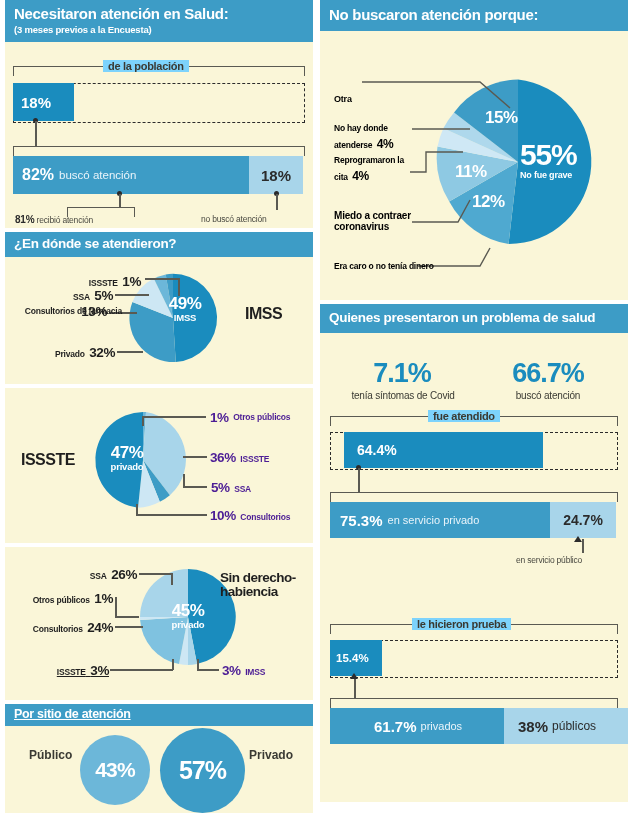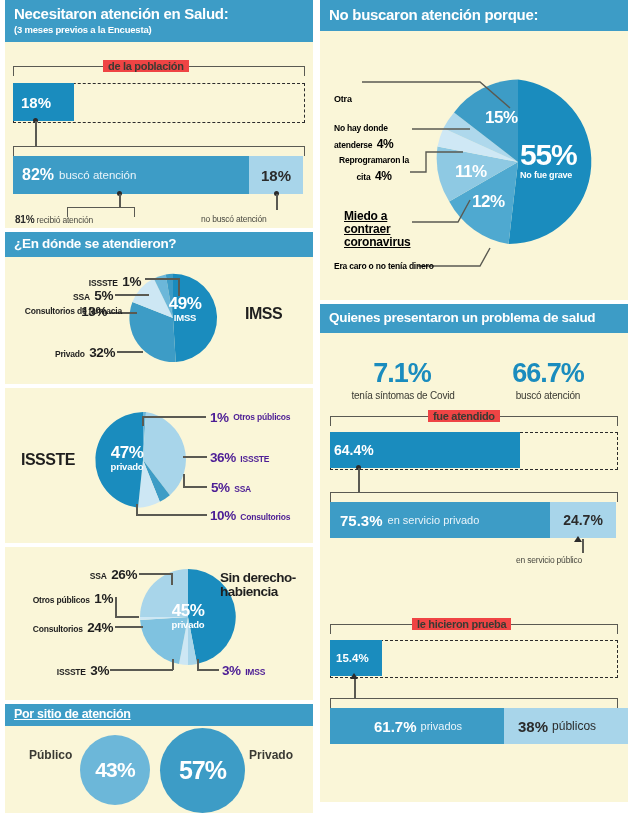--- a/index.html
+++ b/index.html
@@ -30,21 +30,21 @@
   .blk-mid{background:#3d9cc6;}
   .blk-light{background:#a8d5ea;}
   .white-b{color:#ffffff;font-weight:bold;}
   .dark-t{color:#2b2b2b;}
 
   .brace{
     position:absolute;border:1.4px solid #5a5a52;border-bottom:none;
     height:9px;
   }
   .brace-lbl{
-    position:absolute;background:#ef4444;padding:0 5px;
+    position:absolute;background:#7dd3fc;padding:0 5px;
     font-size:11px;color:#3a3a33;font-weight:bold;letter-spacing:-0.3px;
     white-space:nowrap;
   }
   .dashbox{position:absolute;border:1.6px dashed #2b2b2b;}
   .vline{position:absolute;background:#5a5a52;width:1.7px;}
   .hline{position:absolute;background:#5a5a52;height:1.5px;}
   .dot{position:absolute;width:5px;height:5px;border-radius:50%;background:#2b2b2b;}
 
   .barblk{position:absolute;display:flex;align-items:center;}
   .barblk .num{font-weight:bold;}
@@ -237,21 +237,21 @@
       </div>
 
       <div class="hline" style="left:110px;top:79px;width:28px;"></div>
       <div class="lbl-l" style="left:8px;top:71px;width:100px;">
         <span class="cat">Consultorios</span>
         <span class="pct">24%</span>
       </div>
 
       <div class="hline" style="left:105px;top:122px;width:63px;"></div>
       <div class="vline" style="left:167px;top:112px;height:11px;"></div>
-      <div class="lbl-l" style="left:26px;top:114px;width:78px;">
+      <div class="lbl-l" style="left:26px;top:114px;width:78px;text-decoration:underline;">
         <span class="cat">ISSSTE</span>
         <span class="pct">3%</span>
       </div>
 
       <div class="hline" style="left:192px;top:122px;width:22px;"></div>
       <div class="vline" style="left:192px;top:112px;height:11px;"></div>
       <div class="lbl-r" style="left:217px;top:114px;">
         <span class="pct">3%</span>
         <span class="cat">IMSS</span>
       </div>
@@ -304,45 +304,45 @@
         <polyline class="conn" points="98,266 160,266 170,248"></polyline>
       </svg>
 
       <div class="abs cat" style="left:14px;top:76px;font-size:9px;margin-top:18px;">Otra</div>
 
       <div class="abs" style="left:14px;top:118px;width:78px;line-height:1.05;">
         <span class="cat" style="font-size:8.5px;white-space:normal;">No hay donde atenderse</span>
         <span class="pct" style="font-size:12px;">4%</span>
       </div>
 
-      <div class="abs" style="left:14px;top:150px;width:80px;line-height:1.05;text-align:center;">
+      <div class="abs" style="left:14px;top:150px;width:80px;line-height:1.05;">
         <span class="cat" style="font-size:8.5px;white-space:normal;">Reprogramaron la cita</span>
         <span class="pct" style="font-size:12px;">4%</span>
       </div>
 
-      <div class="abs cat" style="left:24px;top:210px;width:80px;font-size:12px;line-height:1.1;white-space:normal;text-decoration:underline;">Miedo a contraer coronavirus</div>
+      <div class="abs cat" style="left:14px;top:210px;width:80px;font-size:10px;line-height:1.1;white-space:normal;">Miedo a contraer coronavirus</div>
 
       <div class="abs cat" style="left:14px;top:261px;font-size:8.5px;">Era caro o no tenía dinero</div>
     </div>
 
     <div class="panel" style="height:498px;">
       <div class="bar-title" style="padding:6px 9px 7px 9px;font-size:13.5px;line-height:1.15;">
         <span>Quienes presentaron un problema de salud</span>
       </div>
 
       <div class="bignum" style="left:16px;top:54px;width:132px;">7.1%</div>
       <div class="bignum-cap" style="left:10px;top:86px;width:146px;">tenía síntomas de Covid</div>
       <div class="bignum" style="left:160px;top:54px;width:136px;">66.7%</div>
       <div class="bignum-cap" style="left:160px;top:86px;width:136px;">buscó atención</div>
 
       <div class="brace" style="left:10px;top:112px;width:286px;"></div>
       <div class="brace-lbl" style="left:108px;top:106px;">fue atendido</div>
 
       <div class="dashbox" style="left:10px;top:128px;width:286px;height:36px;"></div>
-      <div class="barblk blk-dark white-b" style="left:10px;top:128px;width:186px;height:36px;padding-left:4px;font-size:14px;">
+      <div class="barblk blk-dark white-b" style="left:24px;top:128px;width:186px;height:36px;padding-left:13px;font-size:14px;">
         <span>64.4%</span>
       </div>
 
       <div class="dot" style="left:36px;top:161px;"></div>
       <div class="vline" style="left:38px;top:164px;height:24px;"></div>
       <div class="brace" style="left:10px;top:188px;width:286px;"></div>
 
       <div class="barblk blk-mid" style="left:10px;top:198px;width:218px;height:36px;padding-left:10px;">
         <span class="num white-b" style="font-size:15px;">75.3%</span>
         <span class="cap" style="color:#e9f4fa;font-size:11px;margin-left:5px;">en servicio privado</span>

